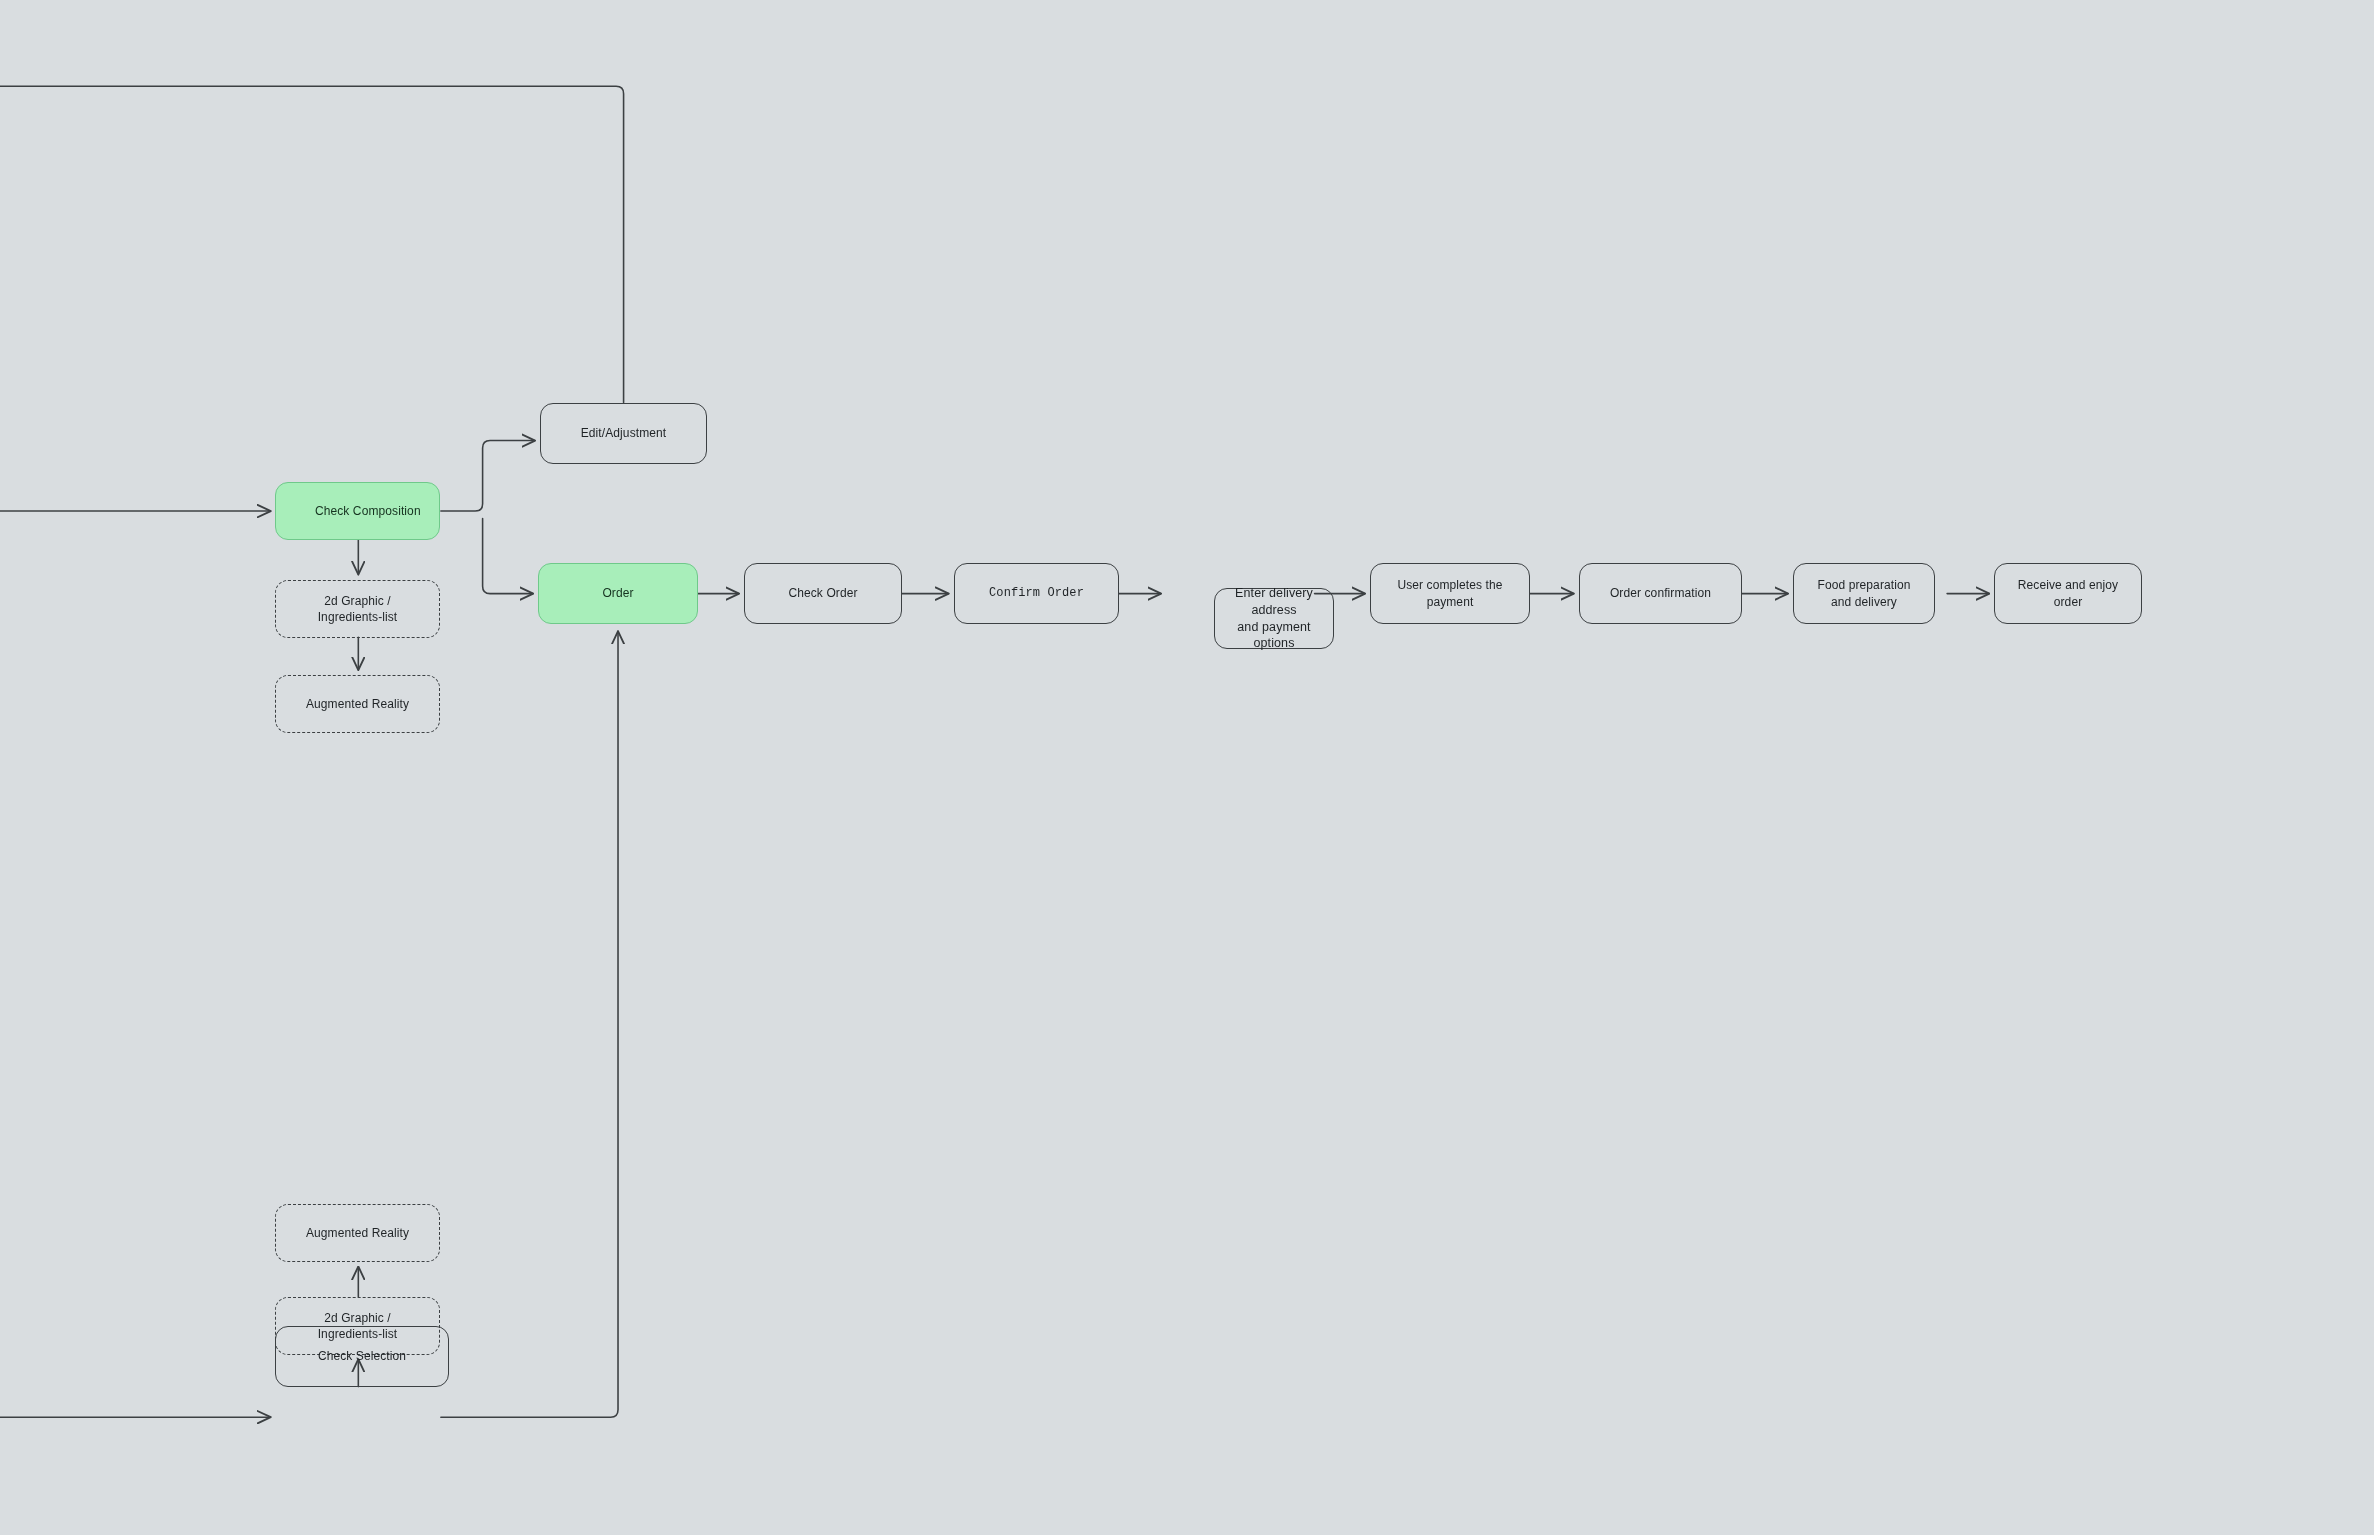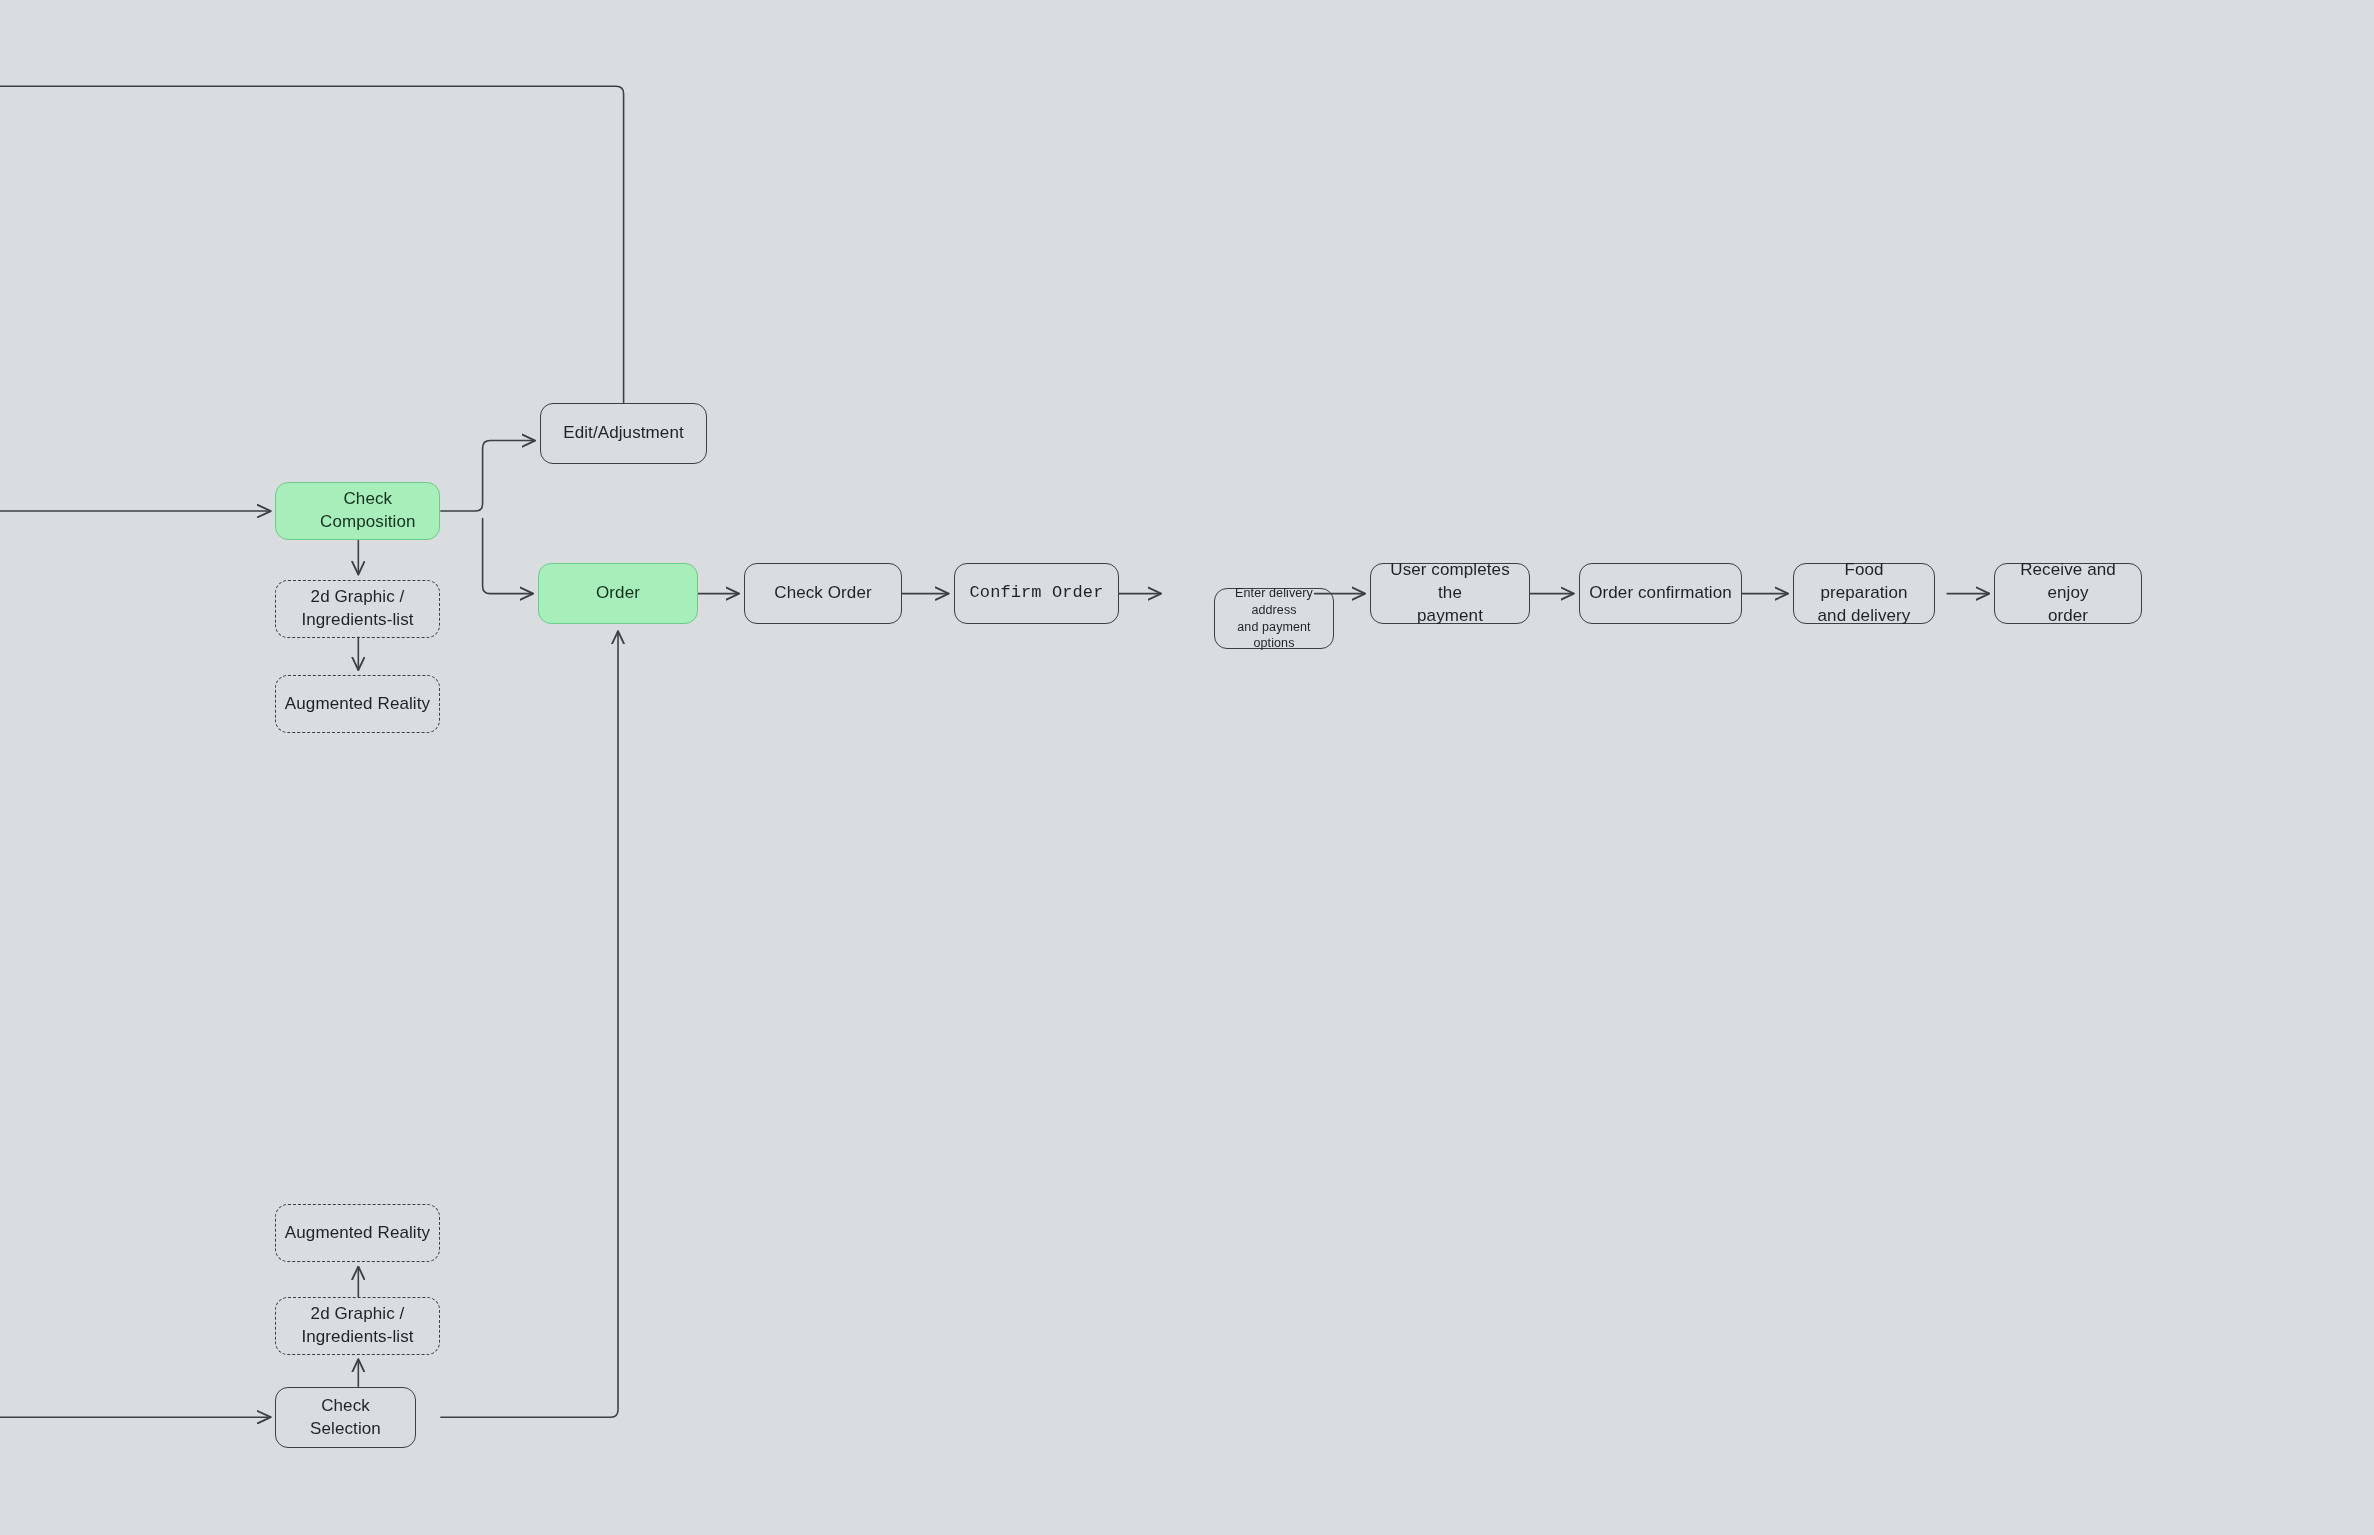--- a/index.html
+++ b/index.html
@@ -48,21 +48,21 @@
   }
   .node.green {
     border: 1.5px solid #6fc98a;
     background: #a8eeba;
     color: #15321f;
   }
   .node .lbl {
     display: block;
     white-space: pre-line;
   }
-  .fs14 { font-size: 17px; }
+  .fs14 { font-size: 12px; }
   .fs13 { font-size: 12.5px; }
 </style>
 </head>
 <body>
 
 <div id="canvas">
 
   <svg id="edges" viewBox="0 0 2560 1655" width="2375" height="1535" xmlns="http://www.w3.org/2000/svg">
     <defs>
       <marker id="arrow" viewBox="0 0 10 10" refX="9" refY="5" markerWidth="9" markerHeight="9" orient="auto-start-reverse">
@@ -156,18 +156,18 @@
 
   <div class="node dashed fs14" style="left:275px;top:1204px;width:165px;height:58px;">
     <span class="lbl">Augmented Reality</span>
   </div>
 
   <div class="node dashed fs14" style="left:275px;top:1297px;width:165px;height:58px;">
     <span class="lbl">2d Graphic /
 Ingredients-list</span>
   </div>
 
-  <div class="node solid fs14" style="left:275px;top:1387px;width:141px;height:61px;">
+  <div class="node solid fs14" style="left:275px;top:1326px;width:174px;height:61px;">
     <span class="lbl">Check Selection</span>
   </div>
 
 </div>
 
 
 </body></html>

